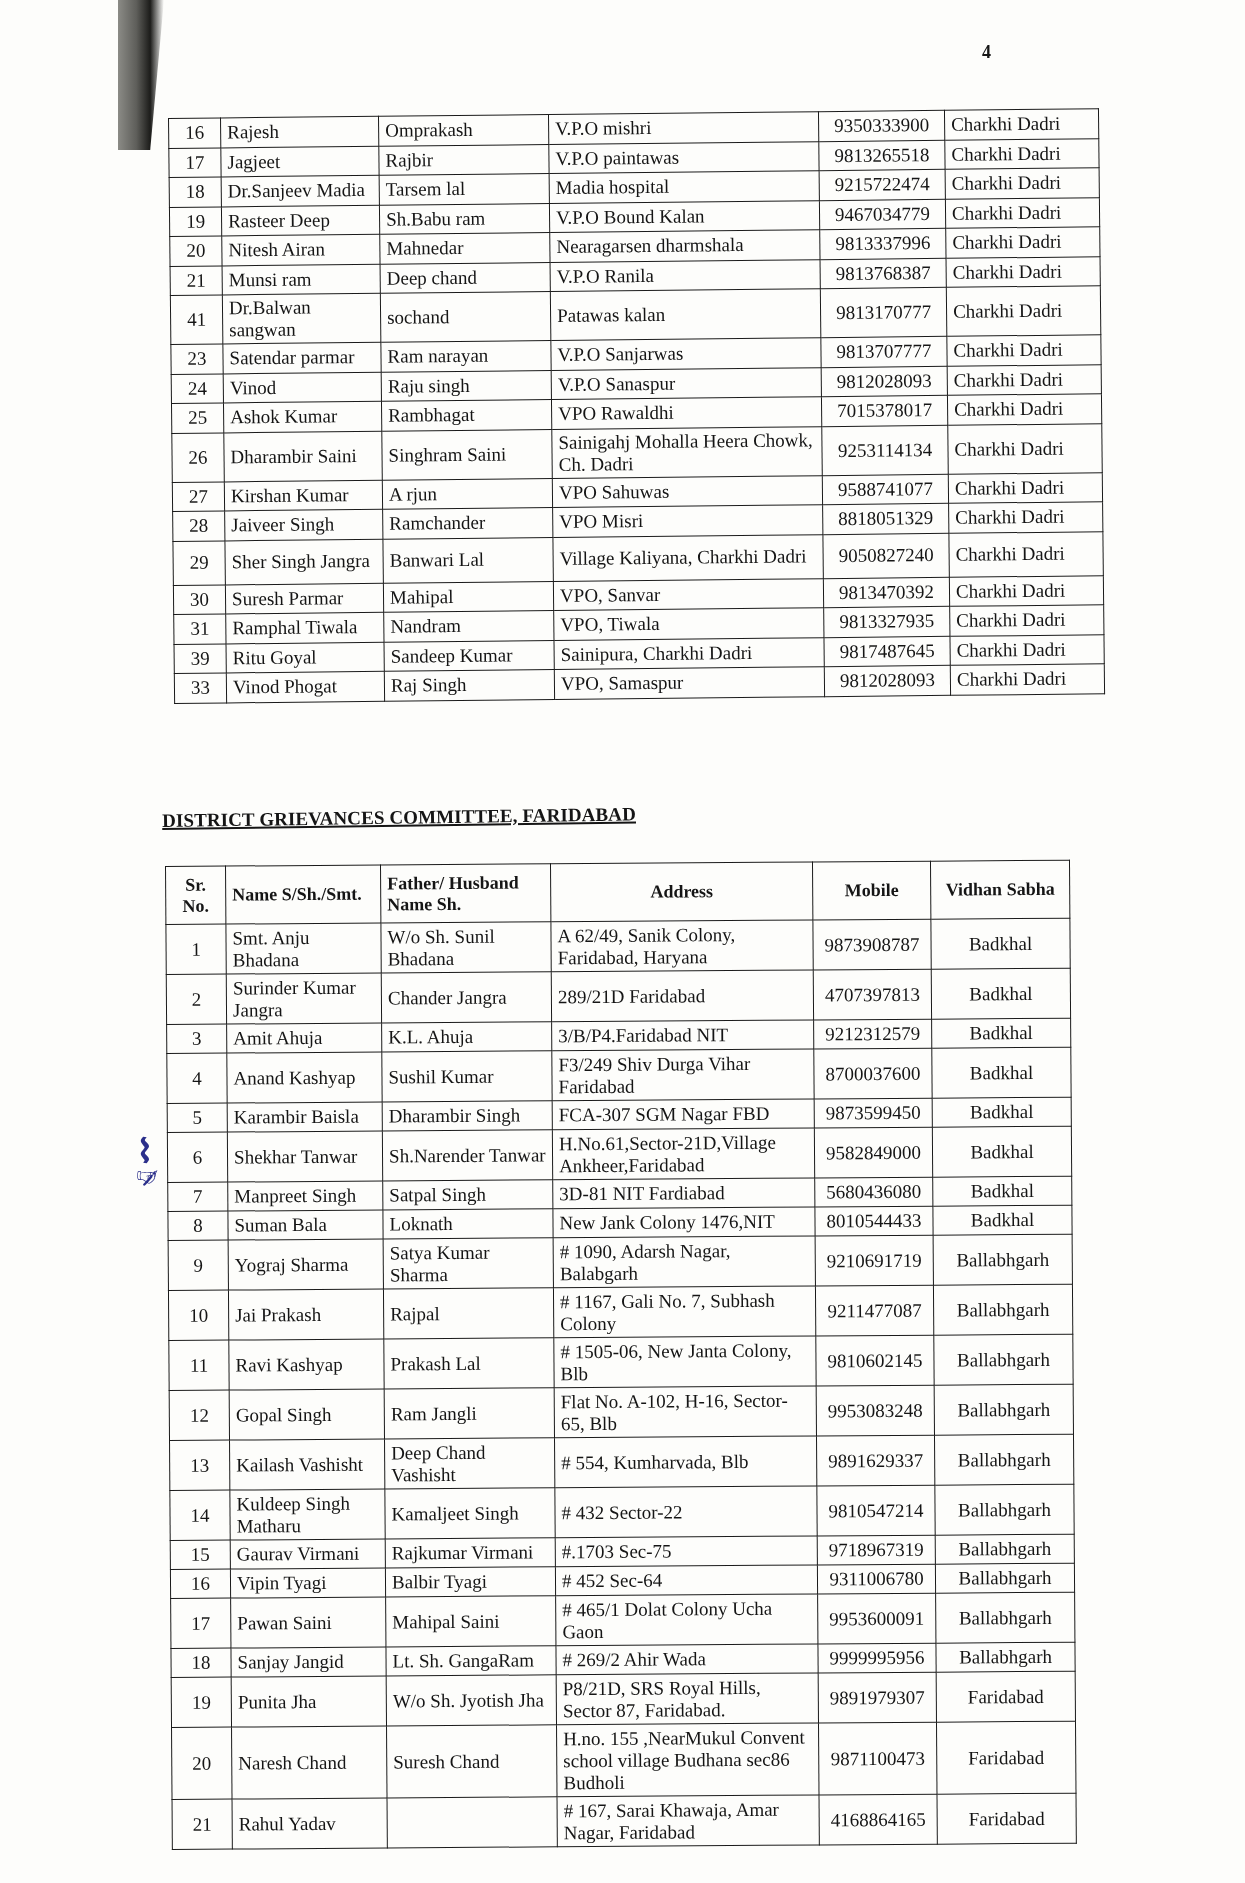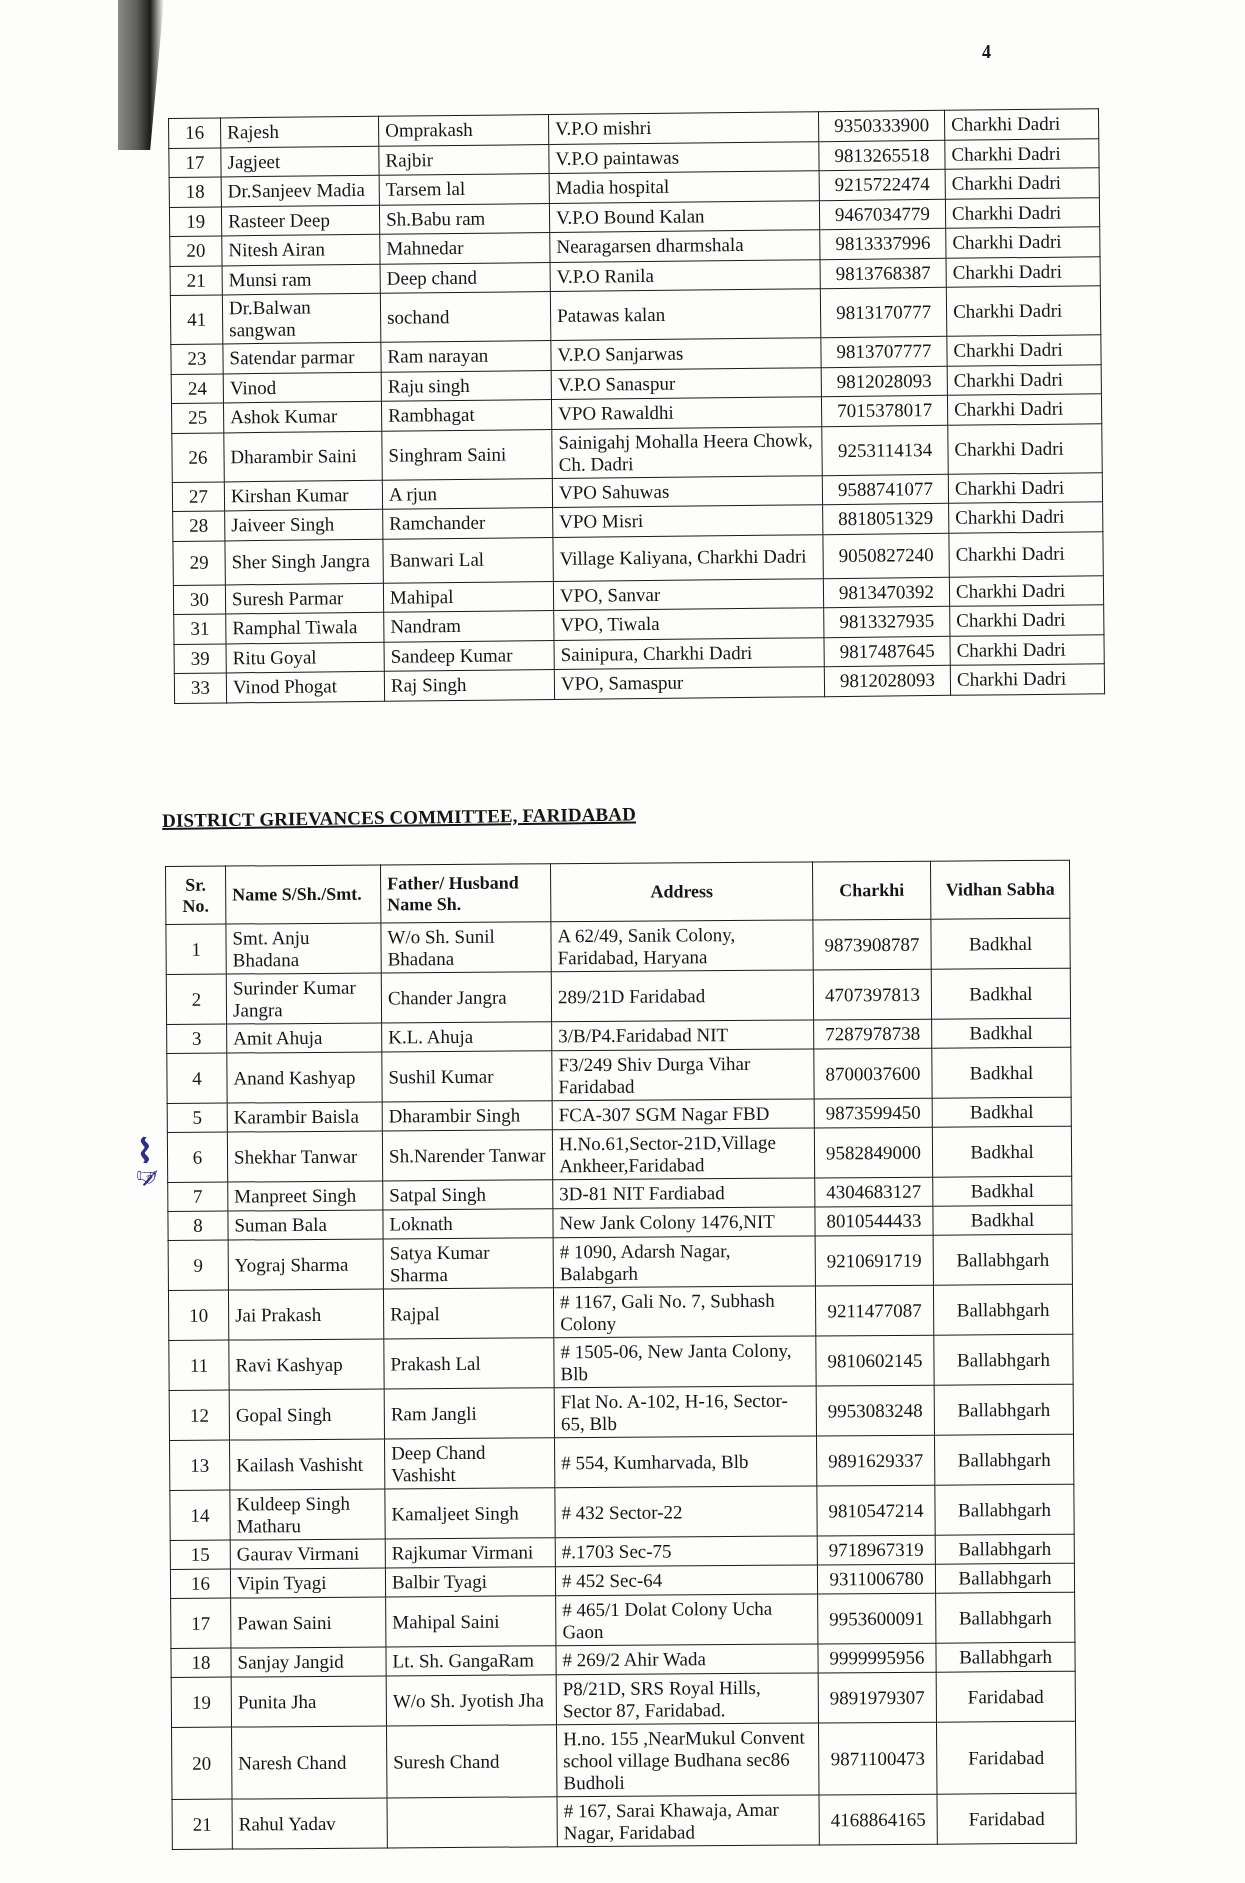--- a/index.html
+++ b/index.html
@@ -224,21 +224,21 @@
       <col class="c4">
       <col class="c5">
       <col class="c6">
     </colgroup>
   <thead>
     <tr>
       <th>Sr. No.</th>
       <th class="left">Name S/Sh./Smt.</th>
       <th class="left">Father/ Husband Name Sh.</th>
       <th>Address</th>
-      <th>Charkhi</th>
+      <th>Mobile</th>
       <th>Vidhan Sabha</th>
     </tr>
   </thead>
   <tbody id="t2-body">
       <tr class="r2">
         <td class="sr">1</td>
         <td>Smt. Anju Bhadana</td>
         <td>W/o Sh. Sunil Bhadana</td>
         <td>A 62/49, Sanik Colony, Faridabad, Haryana</td>
         <td class="mob">9873908787</td>
@@ -250,21 +250,21 @@
         <td>Chander Jangra</td>
         <td>289/21D Faridabad</td>
         <td class="mob">4707397813</td>
         <td class="vs">Badkhal</td>
       </tr>
       <tr>
         <td class="sr">3</td>
         <td>Amit Ahuja</td>
         <td>K.L. Ahuja</td>
         <td>3/B/P4.Faridabad NIT</td>
-        <td class="mob">7287978738</td>
+        <td class="mob">9212312579</td>
         <td class="vs">Badkhal</td>
       </tr>
       <tr class="r2">
         <td class="sr">4</td>
         <td>Anand Kashyap</td>
         <td>Sushil Kumar</td>
         <td>F3/249 Shiv Durga Vihar Faridabad</td>
         <td class="mob">8700037600</td>
         <td class="vs">Badkhal</td>
       </tr>
@@ -282,21 +282,21 @@
         <td>Sh.Narender Tanwar</td>
         <td>H.No.61,Sector-21D,Village Ankheer,Faridabad</td>
         <td class="mob">9582849000</td>
         <td class="vs">Badkhal</td>
       </tr>
       <tr>
         <td class="sr">7</td>
         <td>Manpreet Singh</td>
         <td>Satpal Singh</td>
         <td>3D-81 NIT Fardiabad</td>
-        <td class="mob">4304683127</td>
+        <td class="mob">5680436080</td>
         <td class="vs">Badkhal</td>
       </tr>
       <tr>
         <td class="sr">8</td>
         <td>Suman Bala</td>
         <td>Loknath</td>
         <td>New Jank Colony 1476,NIT</td>
         <td class="mob">8010544433</td>
         <td class="vs">Badkhal</td>
       </tr>

